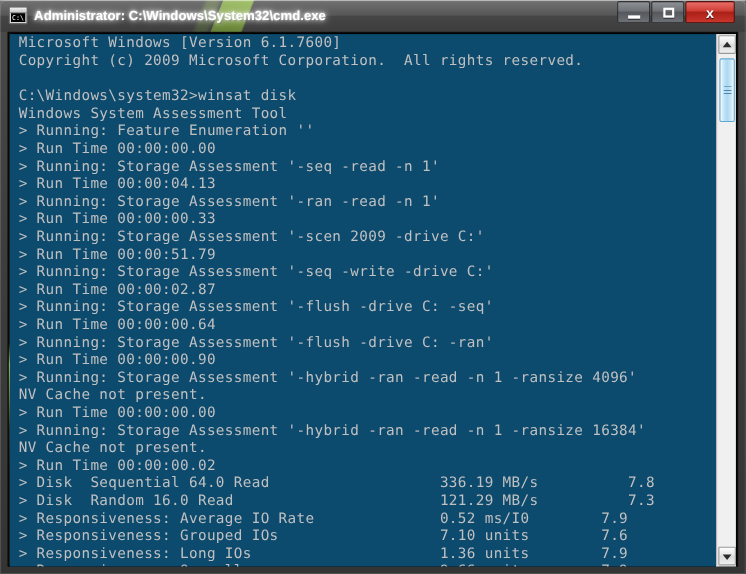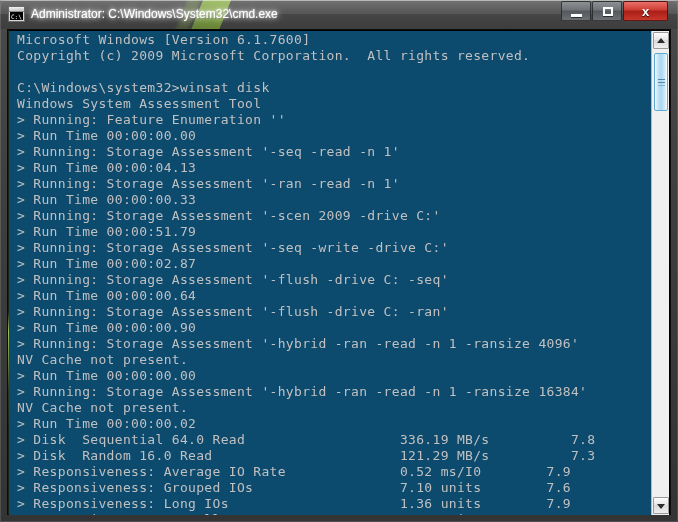--- a/index.html
+++ b/index.html
@@ -110,20 +110,21 @@
     font-size: 12px;
     line-height: 18px;
     color: #ffffff;
     text-shadow:
        0 0 5px rgba(255,255,255,0.85),
        0 0 9px rgba(255,255,255,0.65),
        0 0 2px rgba(255,255,255,0.9),
        1px 1px 1px rgba(0,0,0,0.45);
     white-space: nowrap;
     font-family: "Liberation Sans", sans-serif;
+    font-weight: bold;
   }
 
   
   .capbtn {
     position: absolute;
     top: 1px;
     height: 20px;
     box-sizing: border-box;
     border: 1px solid rgba(30,30,30,0.75);
     border-radius: 2px;

